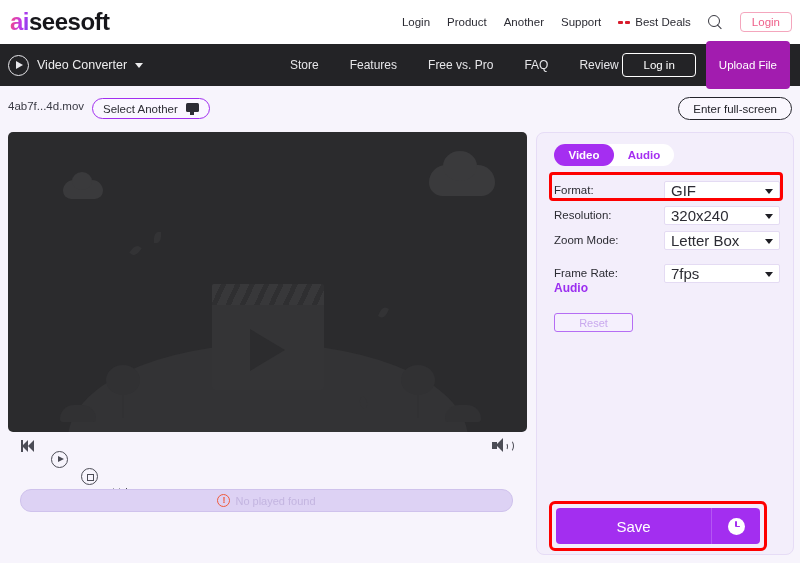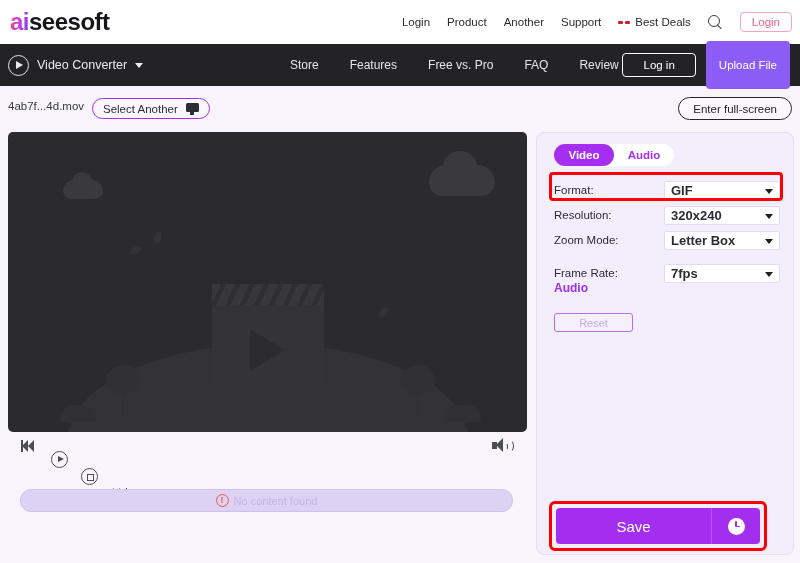--- a/index.html
+++ b/index.html
@@ -65,21 +65,21 @@
   .caret-down { width: 0; height: 0; border-left: 4.5px solid transparent; border-right: 4.5px solid transparent; border-top: 5.5px solid #ececed; }
 
   .sub-links { position: absolute; left: 290px; display: flex; align-items: center; gap: 31px; }
   .sub-link { color: #e6e6e9; font-size: 12px; cursor: pointer; white-space: nowrap; }
   .sub-actions { position: absolute; right: 10px; display: flex; align-items: center; gap: 10px; }
   .login-ghost {
     border: 1.3px solid #ffffff; color: #ffffff; background: transparent; border-radius: 4px;
     font-size: 11.5px; padding: 5px 20px; cursor: pointer;
   }
   .upload-btn {
-    background: #8b5cf6; color: #ffffff; border: none; border-radius: 4px;
+    background: #a21caf; color: #ffffff; border: none; border-radius: 4px;
     font-size: 11.5px; padding: 18px 13px; cursor: pointer;
   }
 
   
   .file-bar { position: absolute; top: 86px; left: 0; width: 800px; height: 44px; }
   .file-name { position: absolute; left: 8px; top: 14px; font-size: 11.5px; color: #3a3a44; }
   .select-another {
     position: absolute; left: 92px; top: 98px;
     border: 1.4px solid #a22ef0; border-radius: 13px; background: #faf7ff;
     height: 21px; padding: 0 10px; display: flex; align-items: center; gap: 8px; cursor: pointer;
@@ -214,21 +214,21 @@
   .tab.inactive { color: #a52ef1; }
 
   .setting-row {
     position: absolute; left: 17px; width: 226px; height: 20px; display: flex; align-items: center;
   }
   .setting-label { font-size: 11.5px; color: #2c2c33; width: 110px; }
   .select-box {
     width: 116px; height: 19px; background: #ffffff; border: 1px solid #e4dbf3; border-radius: 2px;
     display: flex; align-items: center; padding: 0 6px; position: relative; cursor: pointer;
   }
-  .select-value { font-size: 13px; color: #2c2c33; font-weight: bold; }
+  .select-value { font-size: 15px; color: #2c2c33; }
   .select-caret {
     position: absolute; right: 6px; top: 7px; width: 0; height: 0;
     border-left: 4px solid transparent; border-right: 4px solid transparent; border-top: 5px solid #1e1e24;
   }
   .audio-heading { position: absolute; left: 17px; top: 148px; font-size: 12px; font-weight: bold; color: #9b2ef0; }
   .reset-btn {
     position: absolute; left: 17px; top: 180px; width: 79px; height: 19px;
     border: 1.3px solid #b56df4; border-radius: 3px; background: #f5f0fd;
     display: flex; align-items: center; justify-content: center;
     font-size: 11px; color: #c9a9ee; cursor: pointer;
@@ -349,21 +349,21 @@
     <div class="vol-icon">
       <span class="spk"></span>
         <span class="cone"></span>
         <span class="w1"></span>
         <span class="w2"></span>
     </div>
   </div>
 
   <div class="timeline">
     <span class="warn-icon">!</span>
-    <span class="lbl">No content found</span>
+    <span class="lbl">No played found</span>
   </div>
 
   <div class="settings-panel">
     <div class="tab-group">
       <div class="tab active">Video</div>
       <div class="tab inactive">Audio</div>
     </div>
 
     <div class="setting-row" style="top:47px;">
       <span class="setting-label">Format:</span>

